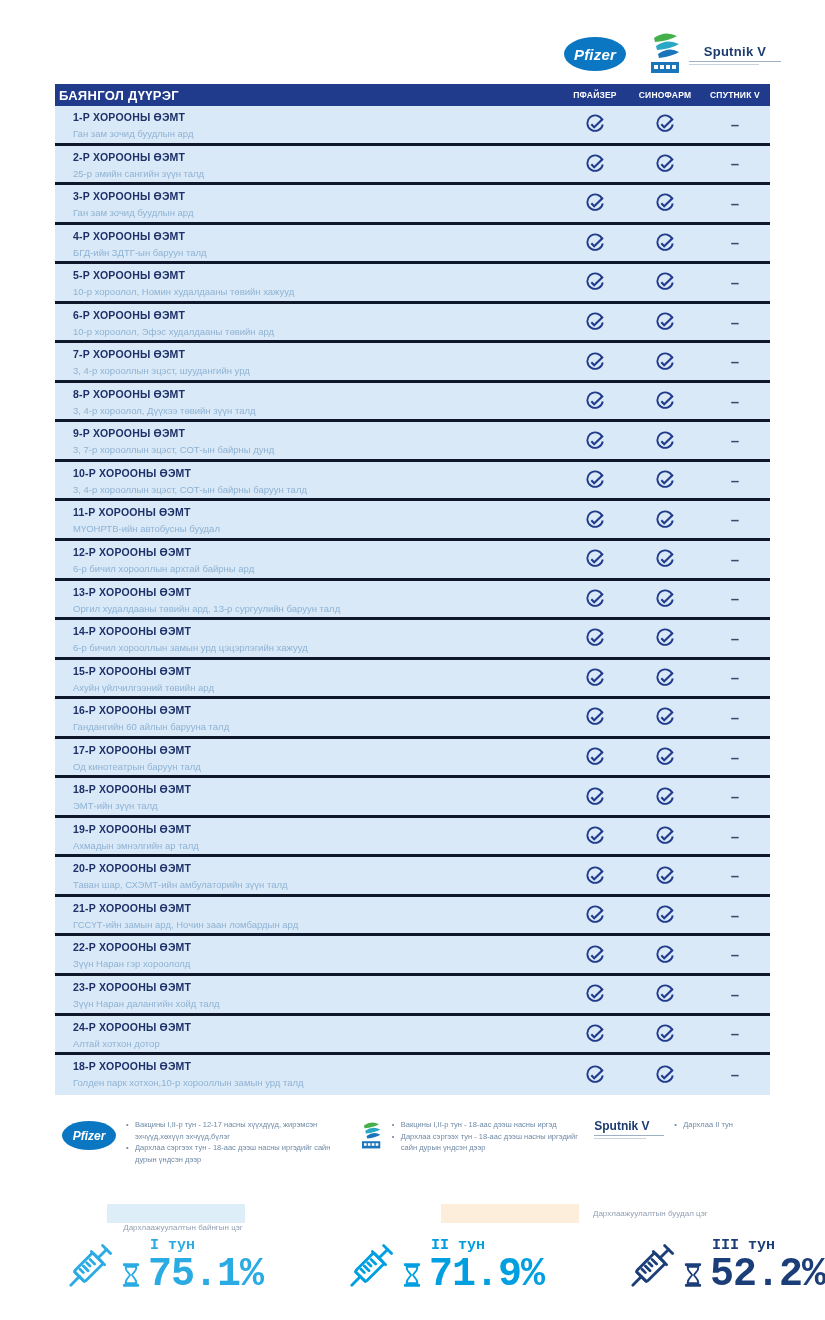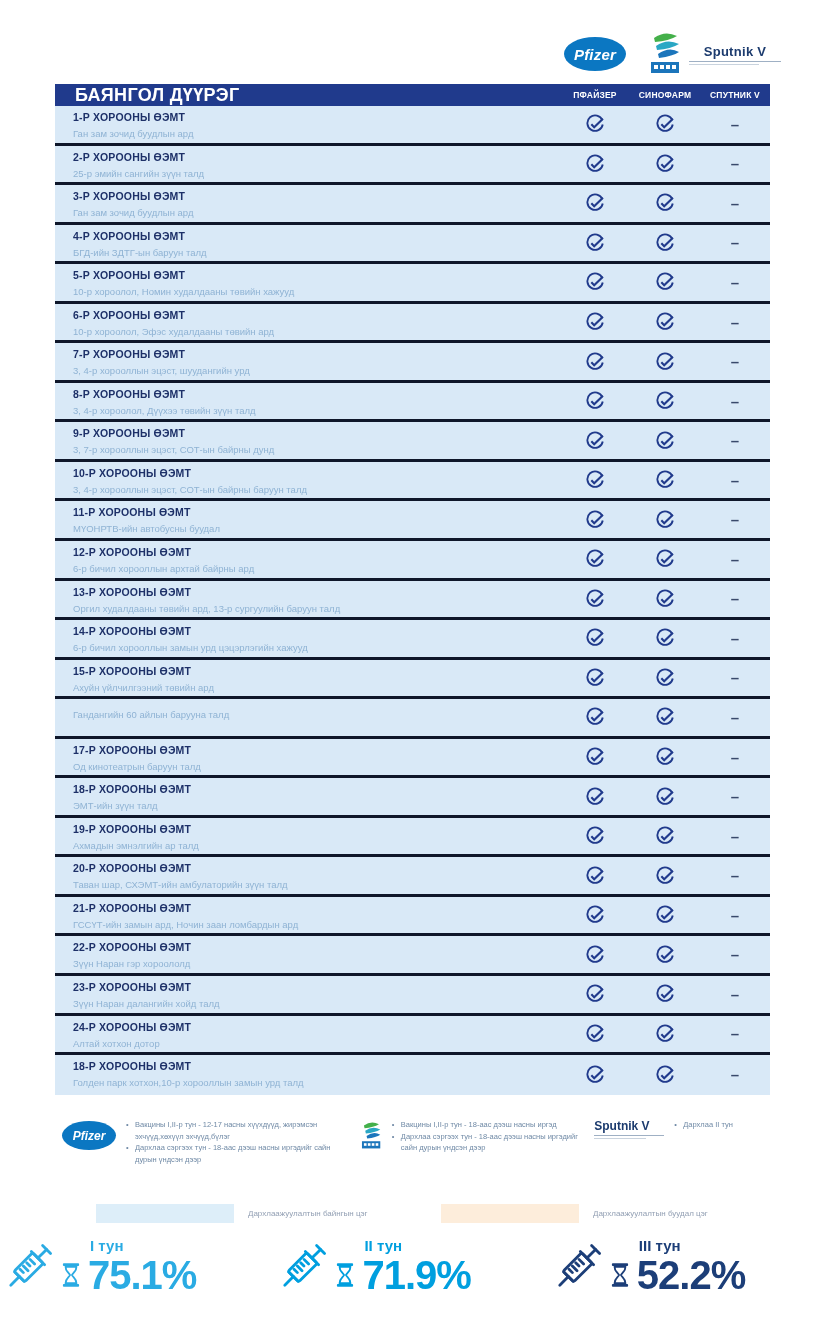--- a/index.html
+++ b/index.html
@@ -11,21 +11,21 @@
   .logos-spacer { flex:1; }
   .logo-col { width:70px; display:flex; flex-direction:column; align-items:center; justify-content:center; }
   .pfizer-oval { width:62px; height:34px; border-radius:50%; background:#0b77c2; display:flex; align-items:center; justify-content:center; }
   .pfizer-oval span { color:#fff; font-style:italic; font-weight:bold; font-size:15px; letter-spacing:0.2px; }
   .sputnik-logo { font-weight:bold; color:#1c3b6e; font-size:13px; letter-spacing:0.3px; }
   .sputnik-sub { margin-top:2px; width:92px; height:4px; border-top:1px solid #9fb0c4; background:linear-gradient(#c9d3de,#c9d3de) no-repeat 0 2px/70px 1px; }
   .fn-sputnik-sub { margin-top:2px; width:70px; height:4px; border-top:1px solid #9fb0c4; background:linear-gradient(#c9d3de,#c9d3de) no-repeat 0 2px/52px 1px; }
 
   
   .table-header { position:absolute; top:84px; left:55px; width:715px; height:22px; background:#203a8c; color:#fff; display:flex; align-items:center; }
-  .district-title { flex:1; font-size:18px; font-weight:bold; padding-left:20px; letter-spacing:0.3px; }
+  .district-title { flex:1; font-size:13px; font-weight:bold; padding-left:4px; letter-spacing:0.3px; }
   .col-head { width:70px; text-align:center; font-size:8.5px; font-weight:bold; letter-spacing:0.2px; }
 
   
   .table-rows { position:absolute; top:106px; left:55px; width:715px; }
   .row { height:39.56px; background:#d9e9f7; display:flex; border-bottom:3px solid #0f172a; }
   .row:last-child { border-bottom:none; }
   .row-text { flex:1; padding:5px 0 0 18px; overflow:hidden; }
   .row-title { font-size:10.5px; font-weight:bold; color:#1d3068; letter-spacing:0.2px; }
   .row-subtitle { font-size:9.5px; color:#8fb3d4; margin-top:5px; white-space:nowrap; }
   .vaccine-cell { width:70px; display:flex; align-items:center; justify-content:center; }
@@ -43,25 +43,25 @@
   .fn-pfizer-oval span { color:#fff; font-style:italic; font-weight:bold; font-size:12px; }
   .fn-list { font-size:7.5px; color:#708aa6; line-height:1.55; padding-top:2px; }
   .fn-item { padding-left:9px; position:relative; max-width:225px; }
   .fn-item::before { content:"•"; position:absolute; left:0; top:0; }
   .fn-sputnik-logo { font-weight:bold; color:#1c3b6e; font-size:12px; margin-top:2px; }
 
   
   .legend-item { position:absolute; display:flex; align-items:center; }
   .legend-item .swatch { width:138px; height:19px; background:var(--c,#eee); }
   .legend-label { font-size:8px; color:#93a0b4; margin-left:14px; }
-  .legend-1 { top:1204px; left:96px; }
+  .legend-1 { top:1204px; left:107px;flex-direction:column; }
   .legend-2 { top:1204px; left:441px; }
 
   
-  .stats { position:absolute; top:1236px; left:0; width:825px; display:flex; justify-content:flex-start; gap:78px; }
+  .stats { position:absolute; top:1236px; left:0; width:825px; display:flex; justify-content:flex-end; gap:78px;font-family:Liberation Mono, monospace; }
   .stat { display:flex; align-items:center; color:var(--c,#29abe2); }
   .syringe { width:60px; height:60px; flex:none; }
   .stat-block { margin-left:2px; }
   .stat-label { font-size:15px; font-weight:bold; margin-left:28px; margin-bottom:1px; }
   .stat-valrow { display:flex; align-items:center; }
   .hourglass { width:18px; height:26px; margin-right:8px; }
   .stat-value { font-size:40px; font-weight:bold; letter-spacing:-1px; line-height:1; }
 
   .sino-logo { display:block; }
 </style>
@@ -473,20 +473,21 @@
 
       </div>
       <div class="vaccine-cell no">
 
         <span class="dash">–</span>
       </div>
     </div>
 
     <div class="row">
       <div class="row-text">
+        <div class="row-title">16-Р ХОРООНЫ ӨЭМТ</div>
         <div class="row-subtitle">Гандангийн 60 айлын барууна талд</div>
       </div>
       <div class="vaccine-cell yes">
         <svg class="check-icon" viewBox="0 0 24 24" fill="none" stroke="currentColor">
           <path d="M20.8 7.5 A 9.3 9.3 0 1 0 21.3 12.6" stroke-width="2.2"></path>
           <path d="M7.6 12.4 l3.4 3.4 L21.5 5.6" stroke-width="2.6"></path>
         </svg>
 
       </div>
       <div class="vaccine-cell yes">

